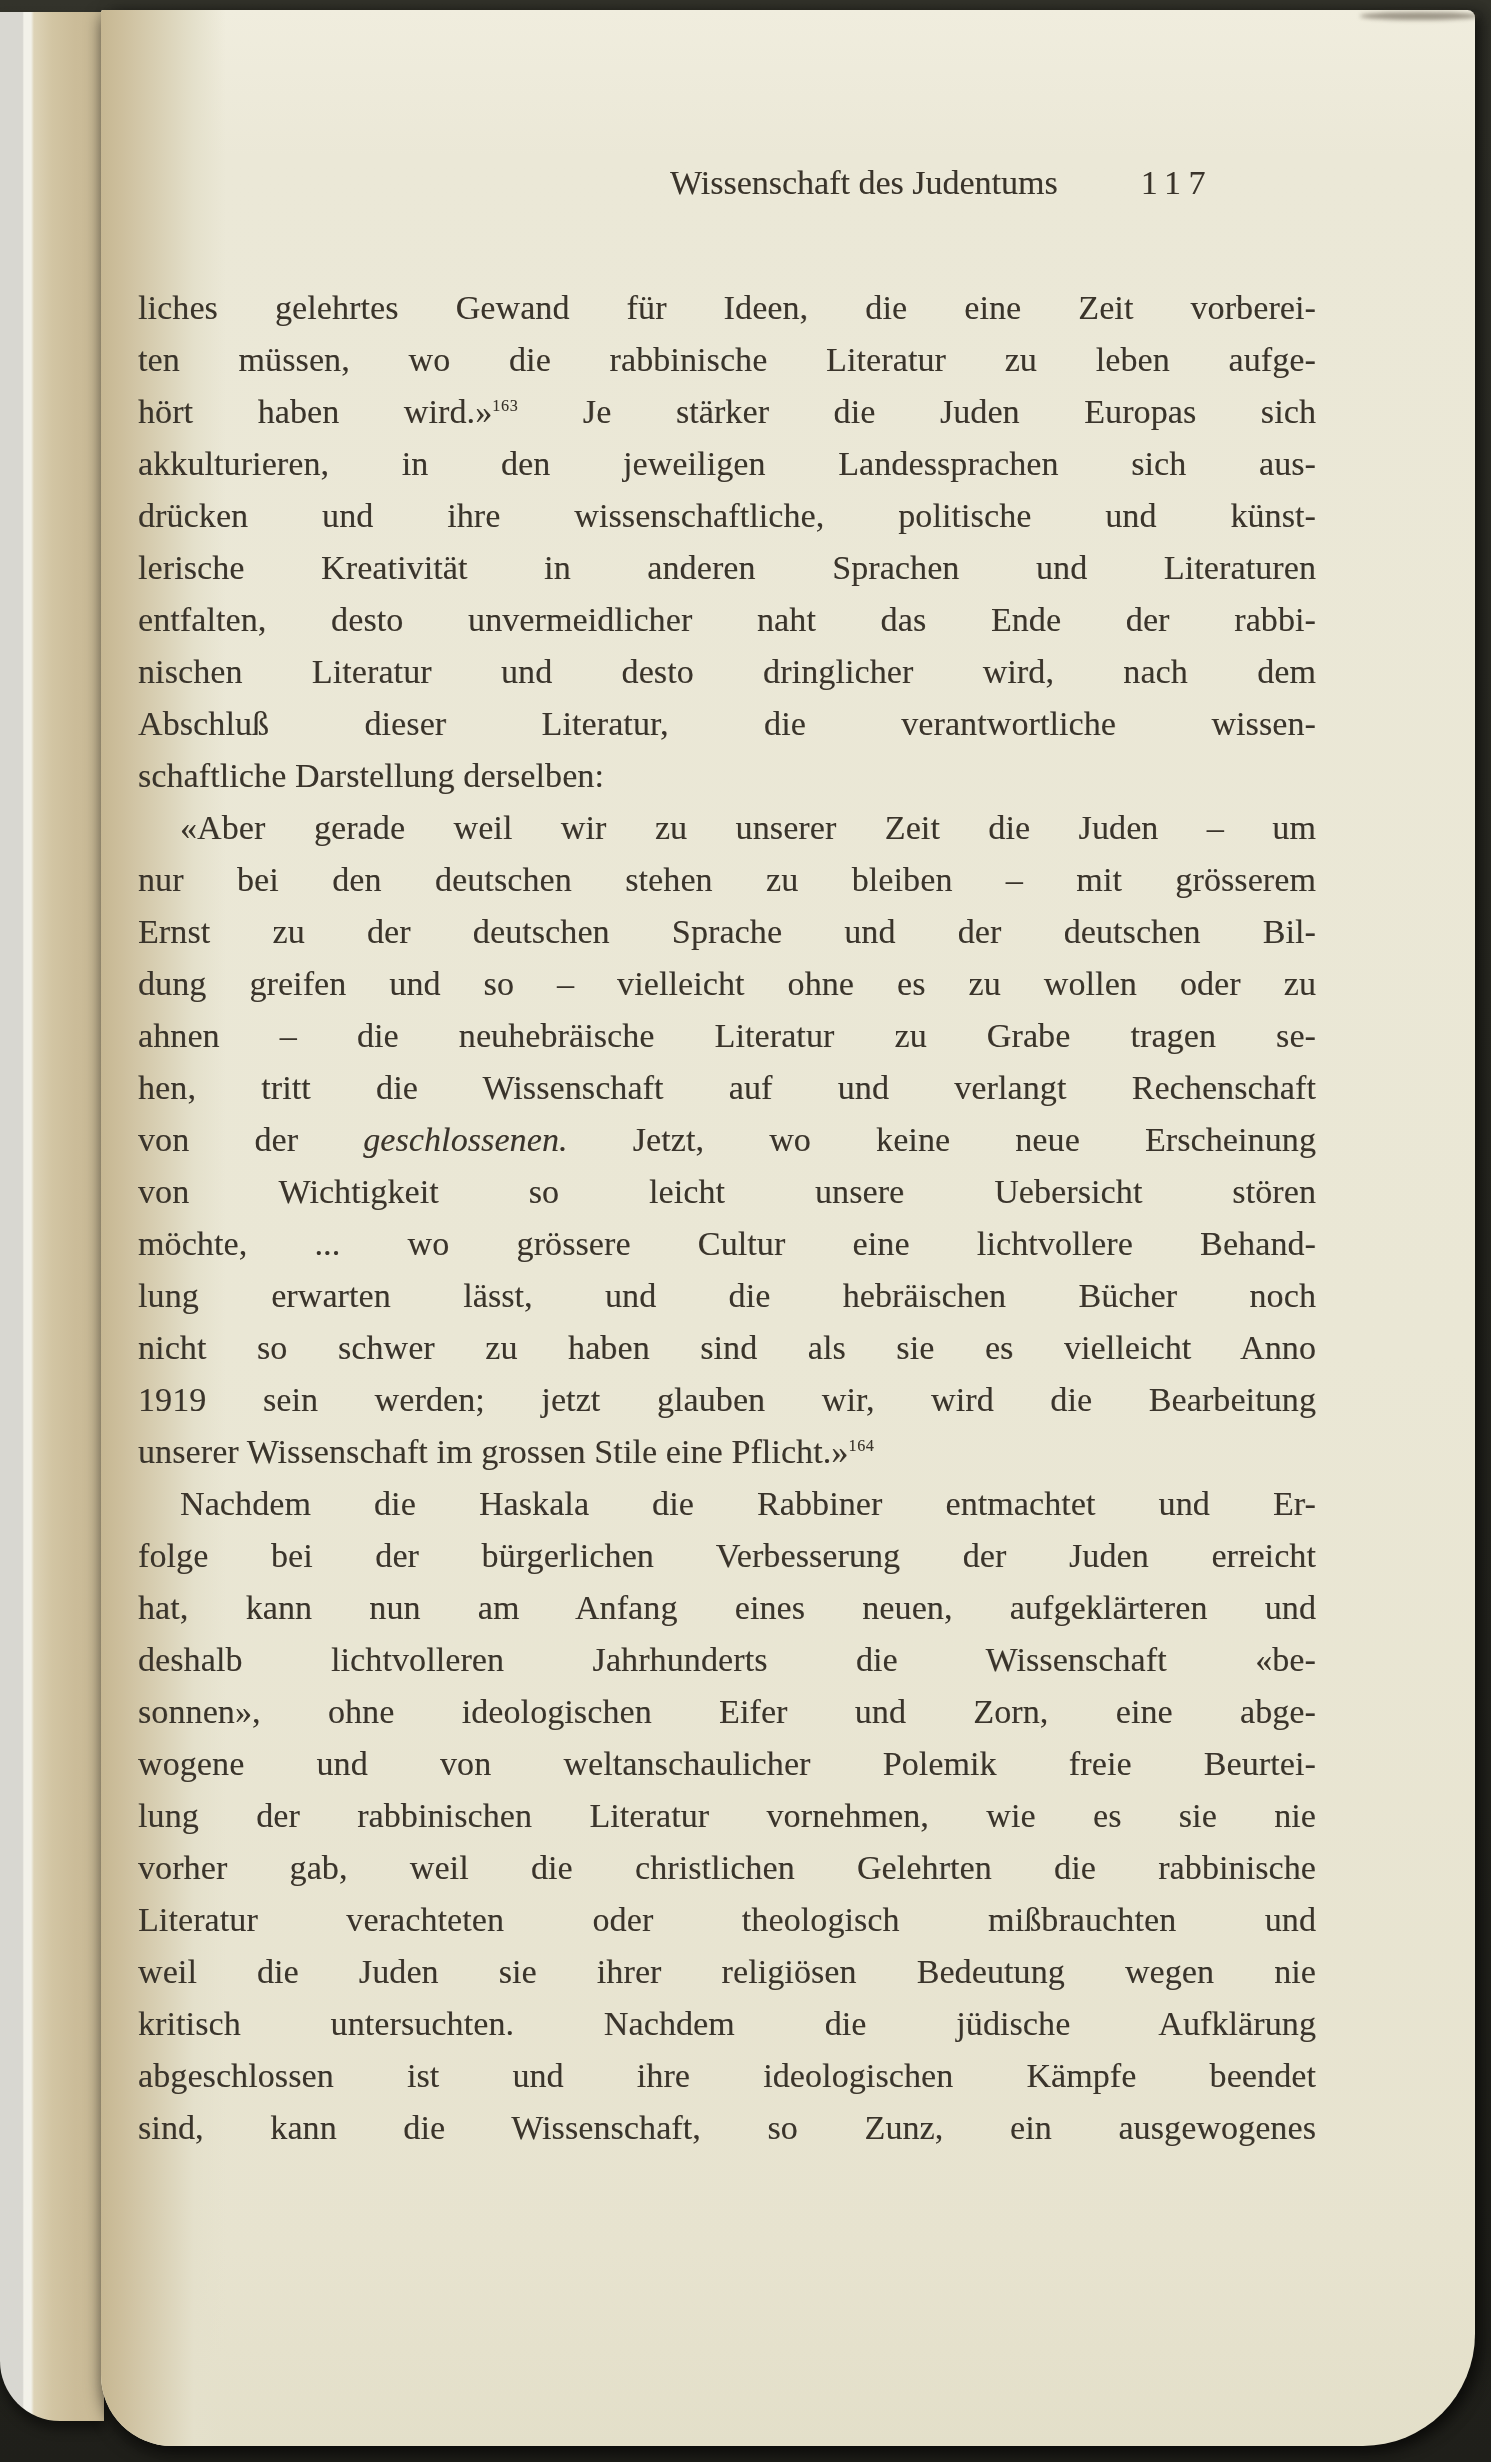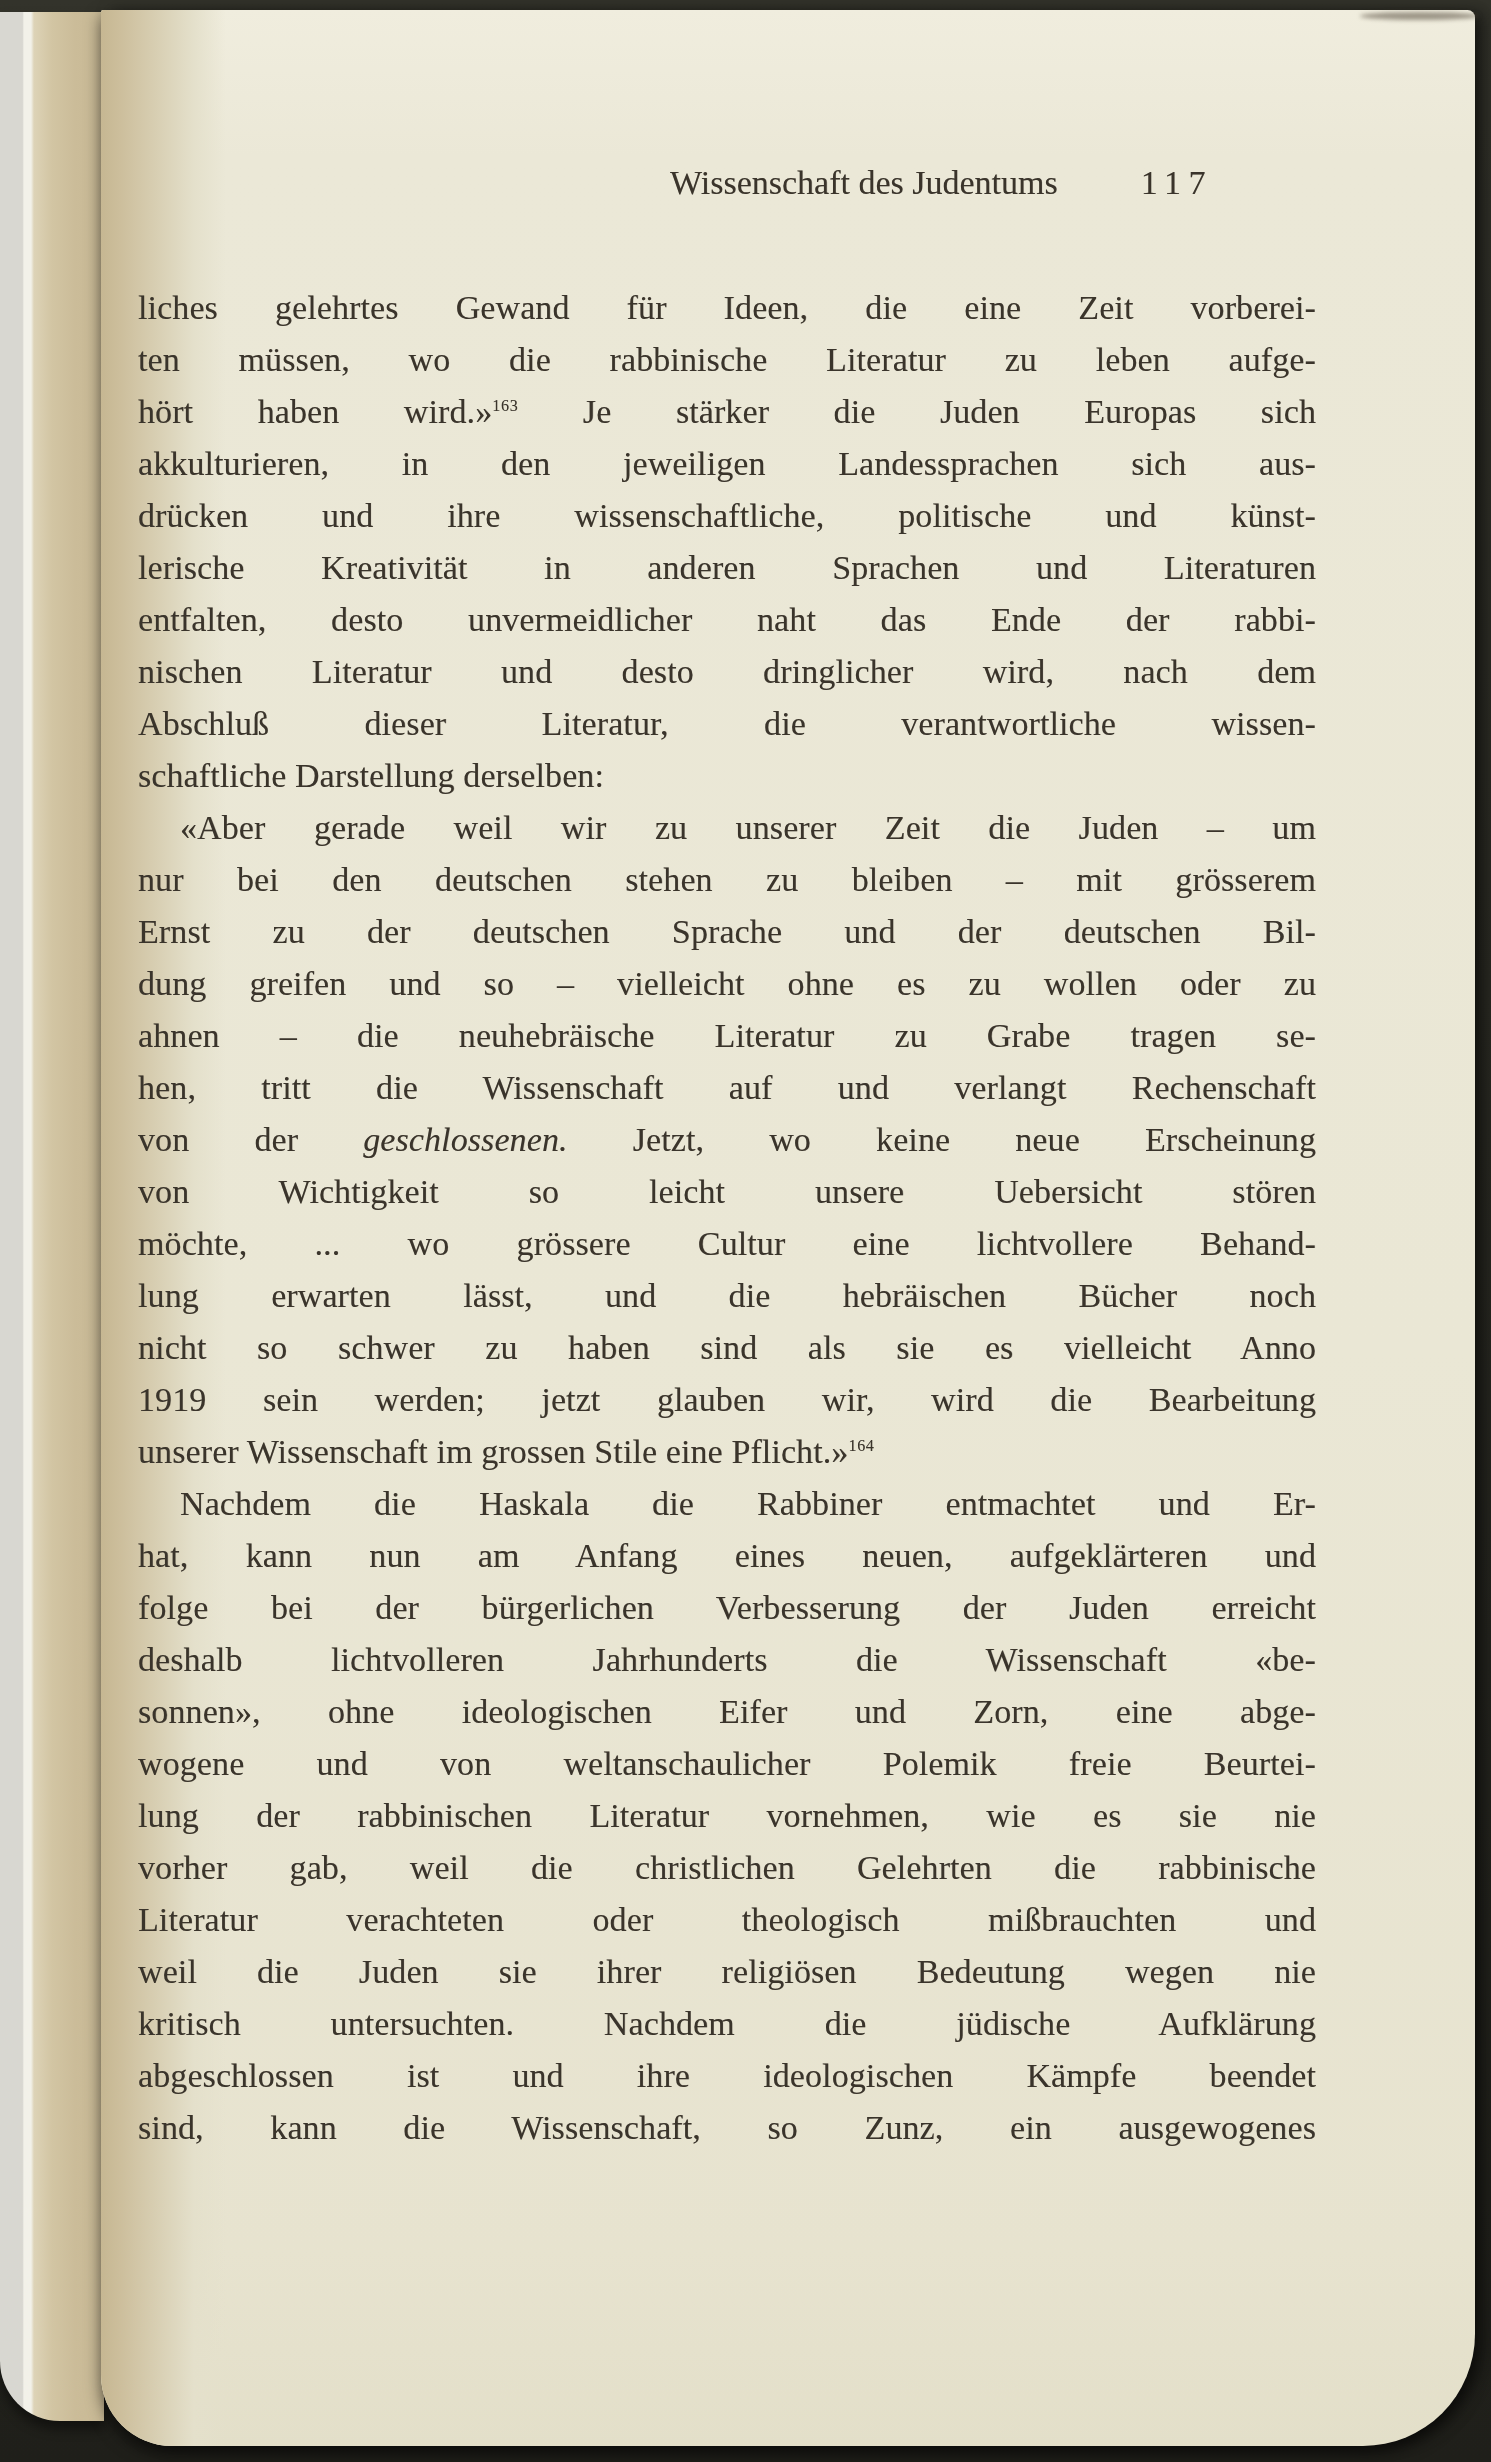--- a/index.html
+++ b/index.html
@@ -157,22 +157,22 @@
         <div class="line">von der <em>geschlossenen.</em> Jetzt, wo keine neue Erscheinung</div>
         <div class="line">von Wichtigkeit so leicht unsere Uebersicht stören</div>
         <div class="line">möchte, ... wo grössere Cultur eine lichtvollere Behand-</div>
         <div class="line">lung erwarten lässt, und die hebräischen Bücher noch</div>
         <div class="line">nicht so schwer zu haben sind als sie es vielleicht Anno</div>
         <div class="line">1919 sein werden; jetzt glauben wir, wird die Bearbeitung</div>
         <div class="line last">unserer Wissenschaft im grossen Stile eine Pflicht.»<sup>164</sup></div>
       </div>
       <div class="paragraph">
         <div class="line indent">Nachdem die Haskala die Rabbiner entmachtet und Er-</div>
+        <div class="line">folge bei der bürgerlichen Verbesserung der Juden erreicht</div>
         <div class="line">hat, kann nun am Anfang eines neuen, aufgeklärteren und</div>
-        <div class="line">folge bei der bürgerlichen Verbesserung der Juden erreicht</div>
         <div class="line">deshalb lichtvolleren Jahrhunderts die Wissenschaft «be-</div>
         <div class="line">sonnen», ohne ideologischen Eifer und Zorn, eine abge-</div>
         <div class="line">wogene und von weltanschaulicher Polemik freie Beurtei-</div>
         <div class="line">lung der rabbinischen Literatur vornehmen, wie es sie nie</div>
         <div class="line">vorher gab, weil die christlichen Gelehrten die rabbinische</div>
         <div class="line">Literatur verachteten oder theologisch mißbrauchten und</div>
         <div class="line">weil die Juden sie ihrer religiösen Bedeutung wegen nie</div>
         <div class="line">kritisch untersuchten. Nachdem die jüdische Aufklärung</div>
         <div class="line">abgeschlossen ist und ihre ideologischen Kämpfe beendet</div>
         <div class="line">sind, kann die Wissenschaft, so Zunz, ein ausgewogenes</div>

